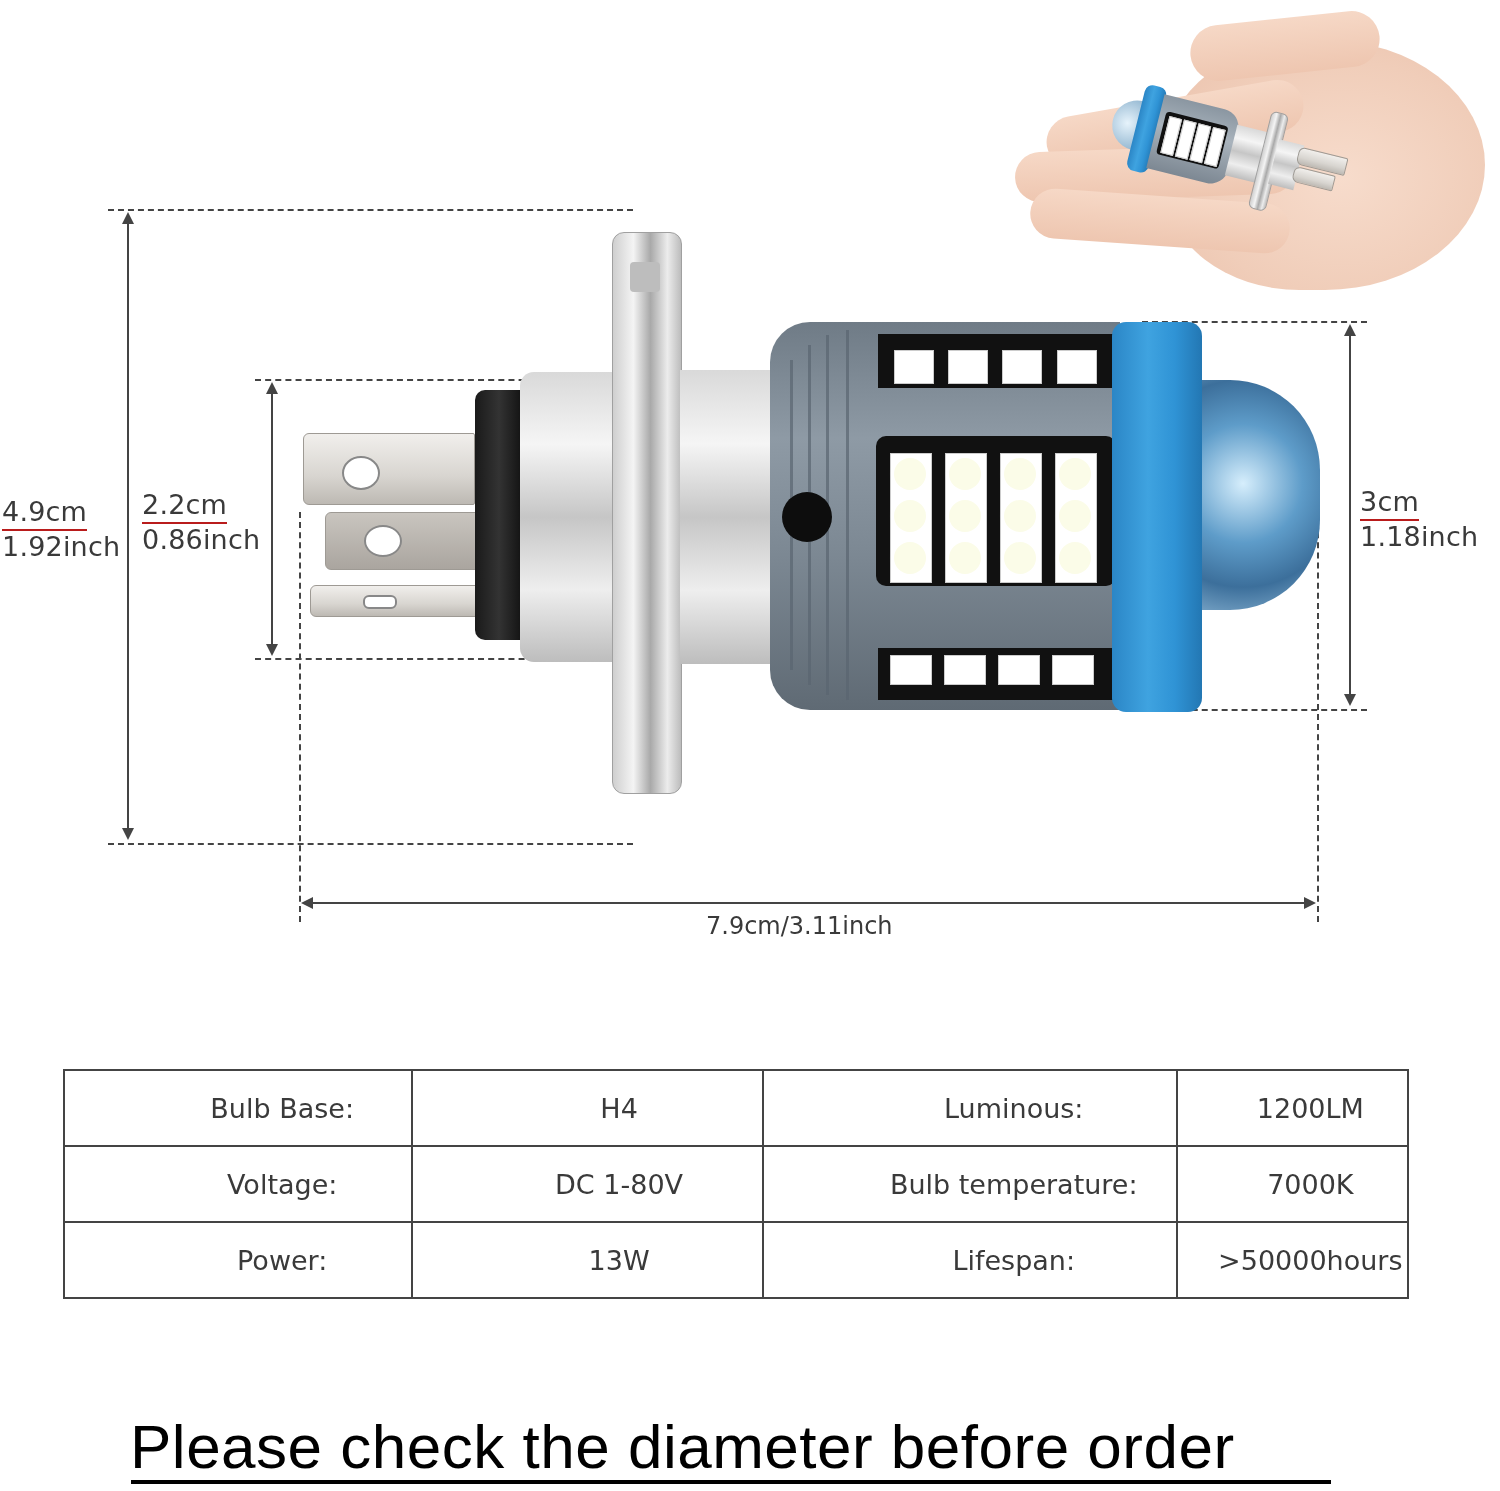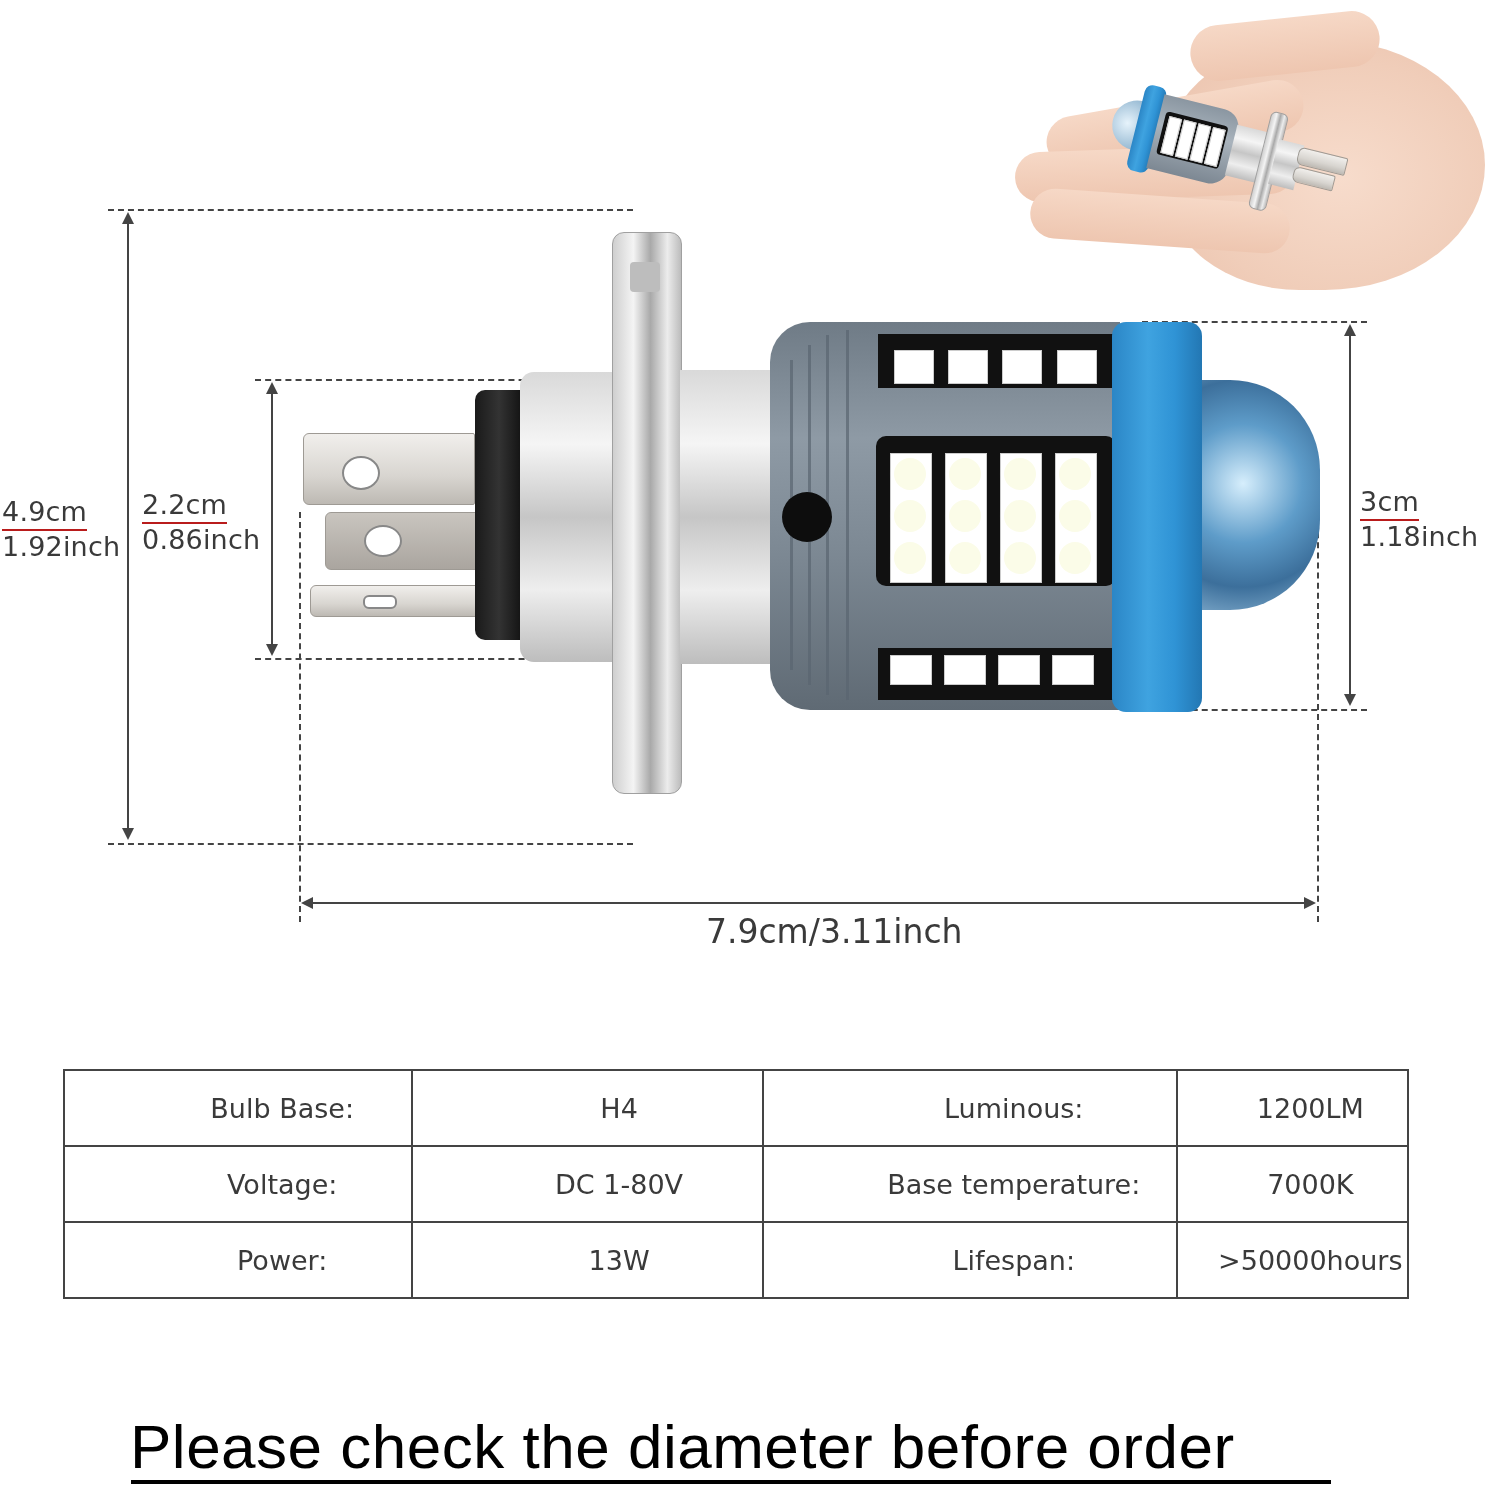--- a/index.html
+++ b/index.html
@@ -11,21 +11,21 @@
   .line-v{position:absolute;width:2px;background:#444;}
   .line-h{position:absolute;height:2px;background:#444;}
   .arrow-up,.arrow-down,.arrow-left,.arrow-right{position:absolute;width:0;height:0;}
   .arrow-up{border-left:6px solid transparent;border-right:6px solid transparent;border-bottom:12px solid #444;}
   .arrow-down{border-left:6px solid transparent;border-right:6px solid transparent;border-top:12px solid #444;}
   .arrow-left{border-top:6px solid transparent;border-bottom:6px solid transparent;border-right:12px solid #444;}
   .arrow-right{border-top:6px solid transparent;border-bottom:6px solid transparent;border-left:12px solid #444;}
   .dim-label{position:absolute;font-size:27px;line-height:32px;color:#3a3a3a;letter-spacing:0.2px;}
   .dim-label .top{display:inline-block;border-bottom:2px solid #b91c1c;padding-bottom:1px;}
   .dim-label .bot{display:block;}
-  .len-label{position:absolute;font-size:33px;color:#3a3a3a;}
+  .len-label{position:absolute;font-size:24px;color:#3a3a3a;}
 
   
   .pin{position:absolute;background:linear-gradient(180deg,#f1efec,#d8d5d0 60%,#bdb9b3);border:1px solid #9e9a94;border-radius:6px 2px 2px 6px;}
   .pin .hole{position:absolute;border-radius:50%;background:#fff;border:2px solid #888;}
   .black-ring{position:absolute;background:linear-gradient(90deg,#1a1a1a,#333 50%,#111);border-radius:10px 0 0 10px;}
   .metal-cyl{position:absolute;background:linear-gradient(180deg,#d9d9d9,#f5f5f5 25%,#c6c6c6 50%,#eeeeee 75%,#bdbdbd);}
   .flange{position:absolute;background:linear-gradient(90deg,#cfcfcf,#f4f4f4 30%,#a9a9a9 55%,#ececec 80%,#bcbcbc);border:1px solid #a0a0a0;border-radius:12px;}
   .housing{position:absolute;background:linear-gradient(180deg,#6f7b86,#8e9aa5 30%,#7c8893 60%,#5f6a74);border-radius:40px 0 0 40px;}
   .rib{position:absolute;width:3px;background:#5a6570;opacity:.7;}
   .led-panel{position:absolute;background:#111;border-radius:10px;}
@@ -181,21 +181,21 @@
   <tbody>
     <tr>
       <td class="c1">Bulb Base:</td>
       <td class="c2">H4</td>
       <td class="c3">Luminous:</td>
       <td class="c4">1200LM</td>
     </tr>
     <tr>
       <td class="c1">Voltage:</td>
       <td class="c2">DC 1-80V</td>
-      <td class="c3">Base temperature:</td>
+      <td class="c3">Bulb temperature:</td>
       <td class="c4">7000K</td>
     </tr>
     <tr>
       <td class="c1" style="height:72px;">Power:</td>
       <td class="c2">13W</td>
       <td class="c3">Lifespan:</td>
       <td class="c4">&gt;50000hours</td>
     </tr>
   </tbody>
 </table>

